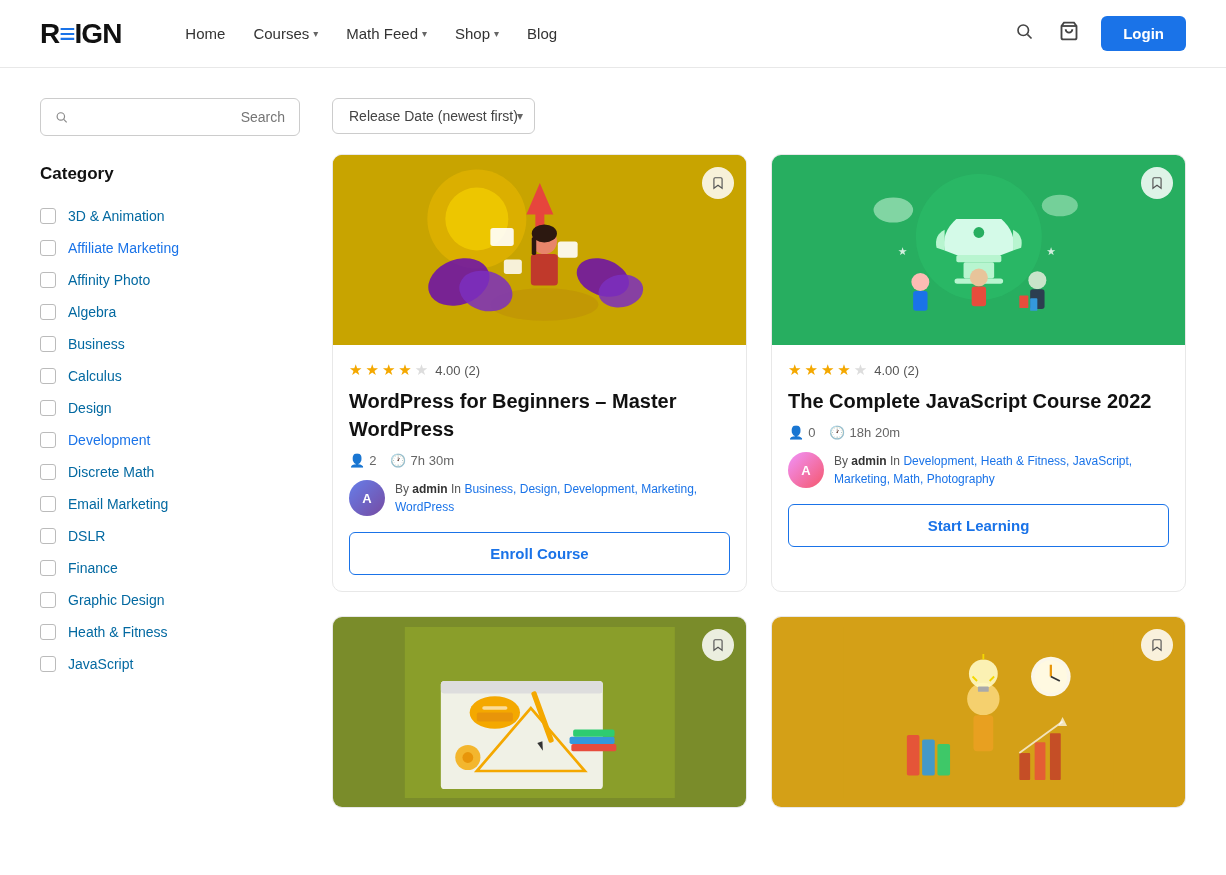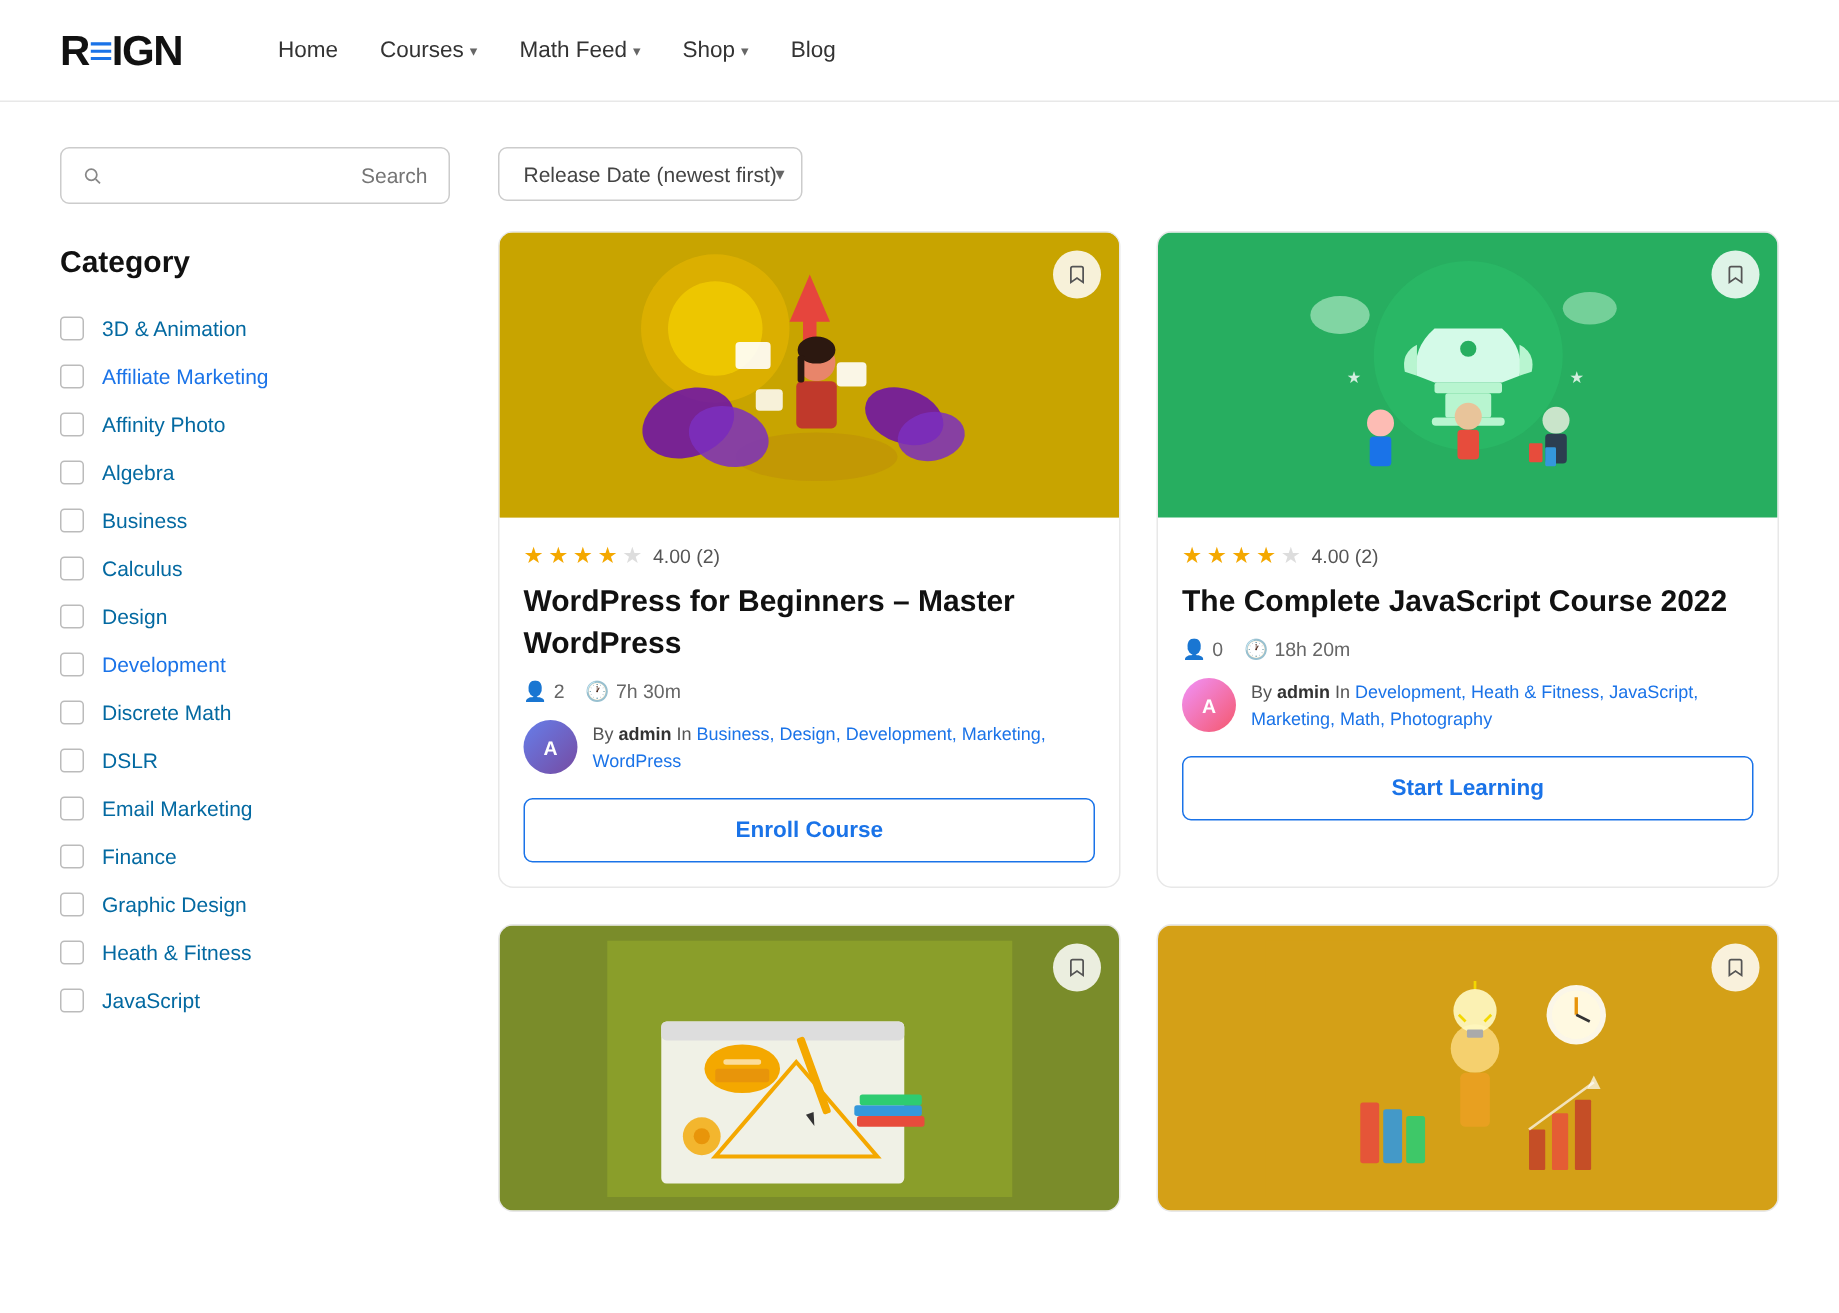--- a/index.html
+++ b/index.html
@@ -89,21 +89,21 @@
     .search-input {
       border: none;
       outline: none;
       font-size: 14px;
       color: #555;
       width: 100%;
       background: transparent;
       text-align: right;
     }
     .category-title {
-      font-size: 20px;
+      font-size: 17px;
       font-weight: 700;
       color: #111;
       margin-bottom: 16px;
     }
     .category-list {
       display: flex;
       flex-direction: column;
       gap: 0;
     }
     .category-item {
@@ -322,20 +322,36 @@
       <span class="chevron">▾</span>
     </div>
     <div class="nav-item">
       <span>Shop</span>
       <span class="chevron">▾</span>
     </div>
     <div class="nav-item">
       <span>Blog</span>
     </div>
   </nav>
+  <div class="header-actions">
+    <button class="icon-btn">
+      <svg width="18" height="18" viewBox="0 0 24 24" fill="none" stroke="currentColor" stroke-width="2.2">
+        <circle cx="11" cy="11" r="7"></circle>
+        <line x1="16.5" y1="16.5" x2="22" y2="22"></line>
+      </svg>
+    </button>
+    <button class="icon-btn">
+      <svg width="20" height="20" viewBox="0 0 24 24" fill="none" stroke="currentColor" stroke-width="2.2">
+        <path d="M6 2L3 6v14a2 2 0 002 2h14a2 2 0 002-2V6l-3-4z"></path>
+        <line x1="3" y1="6" x2="21" y2="6"></line>
+        <path d="M16 10a4 4 0 01-8 0"></path>
+      </svg>
+    </button>
+    <button class="login-btn">Login</button>
+  </div>
 </header>
 
 <div class="main-content">
 
   <aside class="sidebar">
     <div class="search-box">
       <svg width="14" height="14" viewBox="0 0 24 24" fill="none" stroke="#888" stroke-width="2.2">
         <circle cx="11" cy="11" r="7"></circle>
         <line x1="16.5" y1="16.5" x2="22" y2="22"></line>
       </svg>
@@ -377,25 +393,25 @@
       <div class="category-item">
         <div class="category-checkbox"></div>
         <span class="category-label blue">Development</span>
       </div>
       <div class="category-item">
         <div class="category-checkbox"></div>
         <span class="category-label">Discrete Math</span>
       </div>
       <div class="category-item">
         <div class="category-checkbox"></div>
+        <span class="category-label">Email Marketing</span>
+      </div>
+      <div class="category-item">
+        <div class="category-checkbox"></div>
         <span class="category-label">DSLR</span>
-      </div>
-      <div class="category-item">
-        <div class="category-checkbox"></div>
-        <span class="category-label">Email Marketing</span>
       </div>
       <div class="category-item">
         <div class="category-checkbox"></div>
         <span class="category-label">Finance</span>
       </div>
       <div class="category-item">
         <div class="category-checkbox"></div>
         <span class="category-label">Graphic Design</span>
       </div>
       <div class="category-item">

